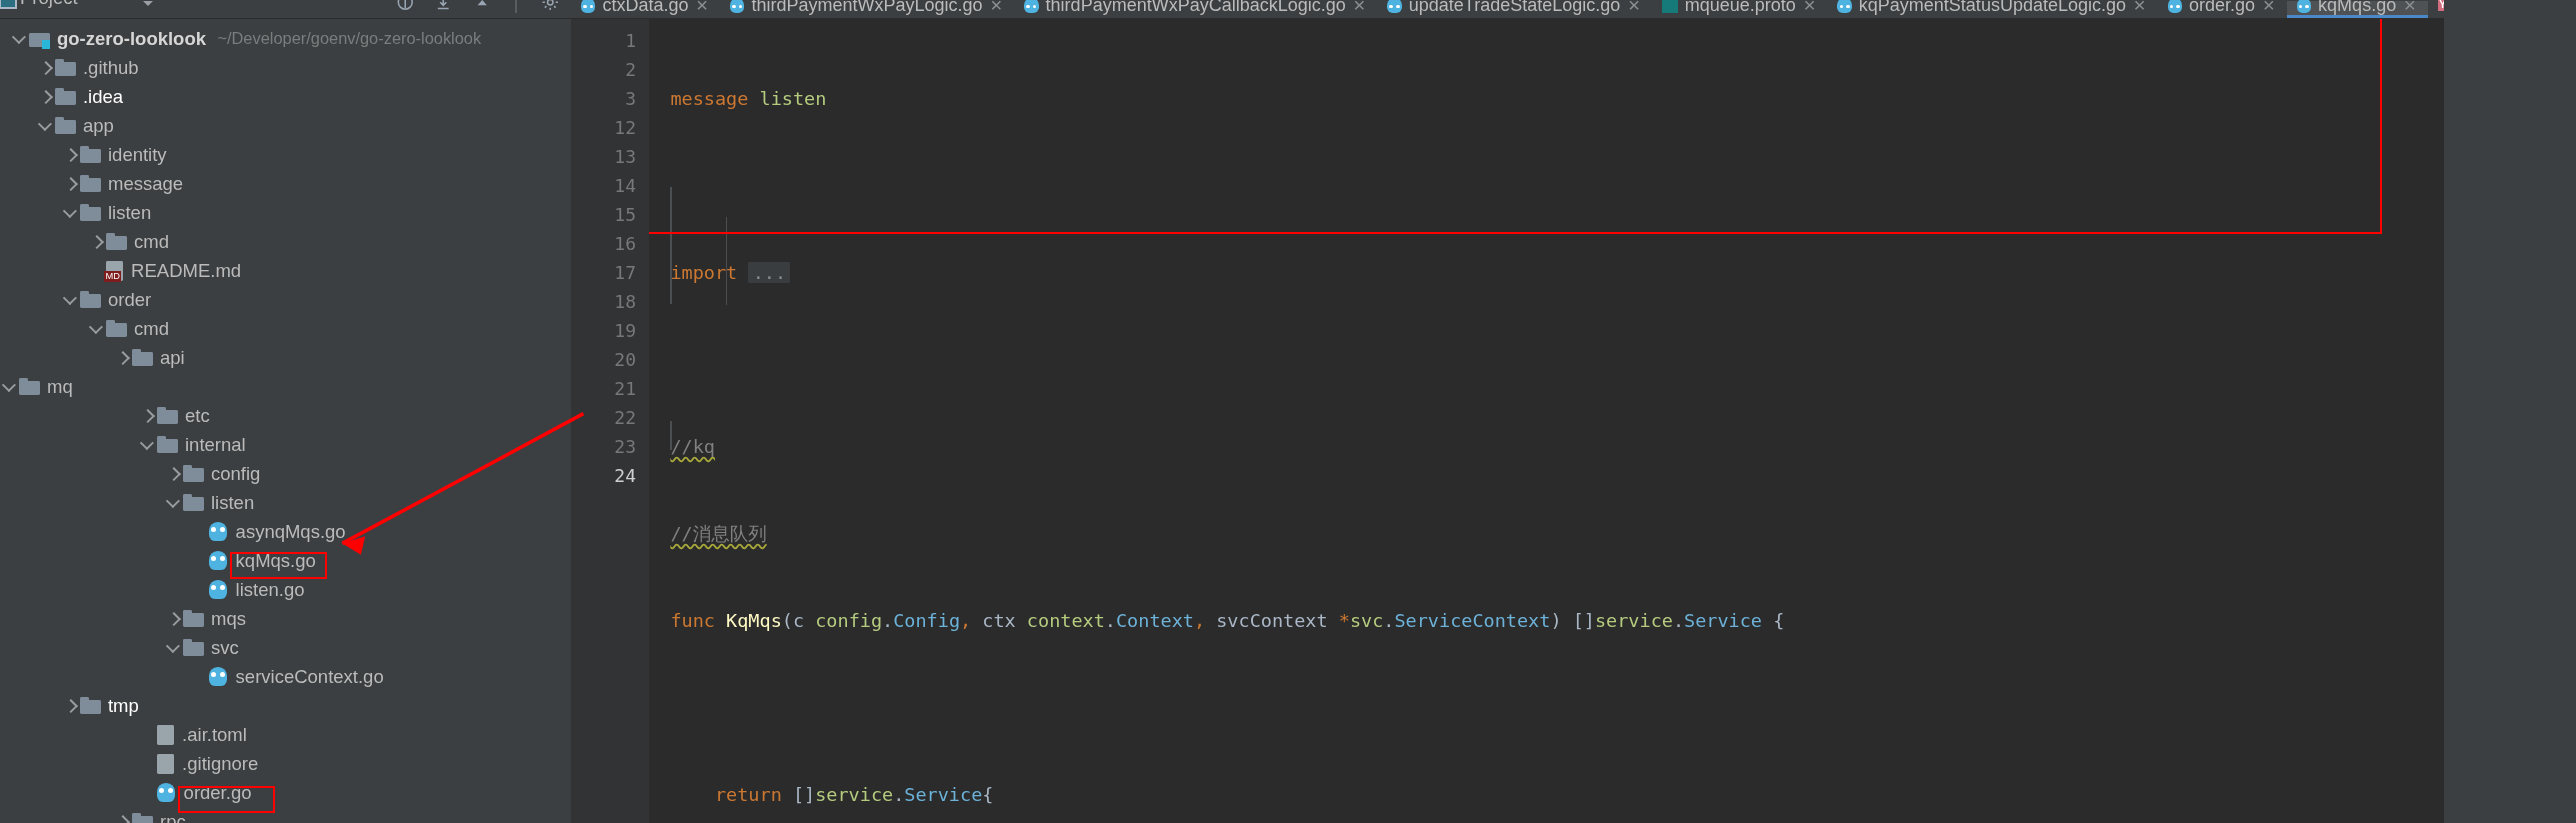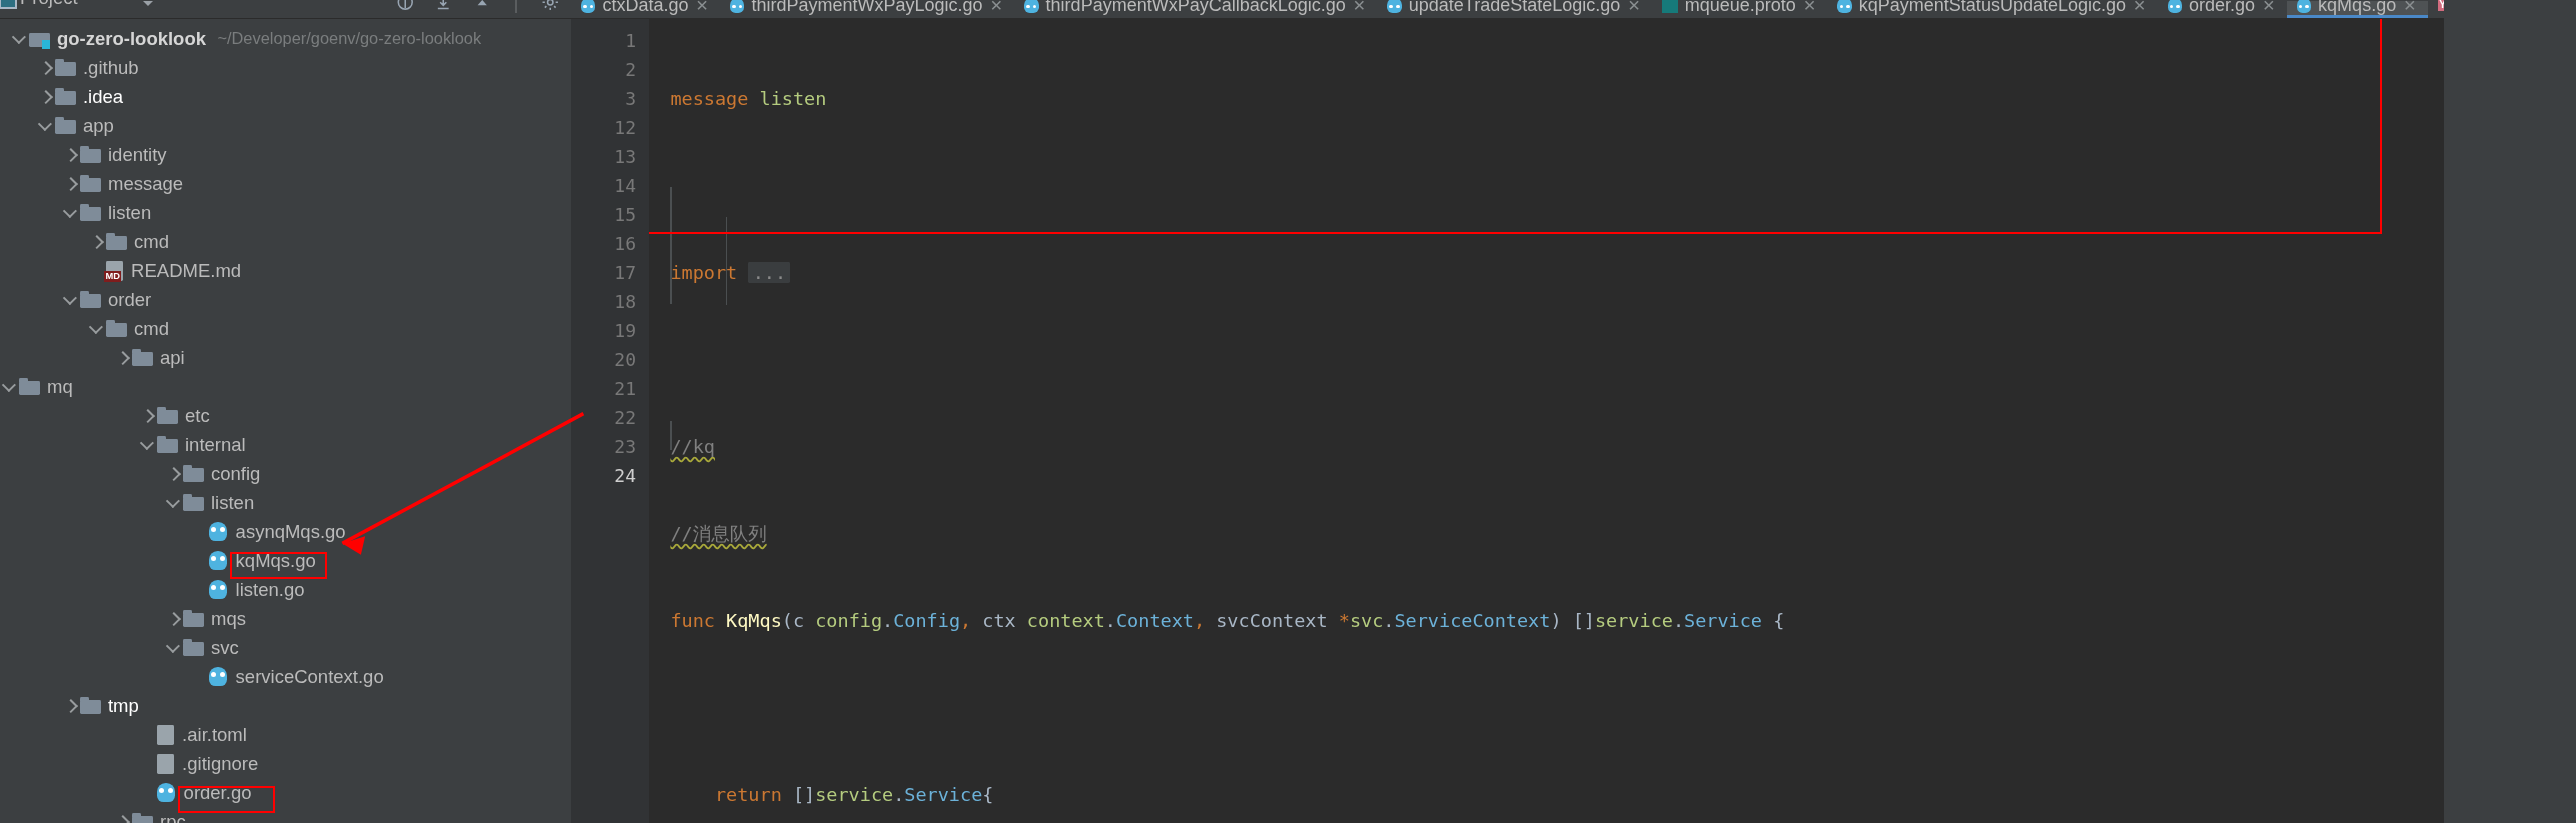--- a/index.html
+++ b/index.html
@@ -120,21 +120,21 @@
   .ficon.gopher-ic::before, .ficon.gopher-ic::after {
     content: ""; position: absolute; top: 5px; width: 5px; height: 5px; background: #fff; border-radius: 50%;
   }
   .ficon.gopher-ic::before { left: 2.1px; } .ficon.gopher-ic::after { right: 2.1px; }
   .ficon.doc {
     width: 17px; height: 20px; flex: 0 0 17px; margin-right: 8.6px;
     background: #9aa4ab; border-radius: 1.4px;
   }
   .ficon.doc .md {
     position: absolute; left: -1.4px; bottom: -1.4px; background: #7f1d1d; color: #fff;
-    font-size: 9.3px; font-weight: bold; line-height: 1; padding: 0.7px 1.4px; margin-top: 32px;
+    font-size: 9.3px; font-weight: normal; line-height: 1; padding: 0.7px 1.4px; margin-top: 32px;
   }
   .label.yellow { color: #ffffff; }
   .label.bold { font-weight: bold; color: #d6d6d6; }
   .path-sub { color: #7a7d7e; font-size: 16.4px; margin-left: 11.4px; }
 
   
   .hl {
     position: absolute; border: 2.9px solid #ff0000; pointer-events: none; z-index: 5;
   }
 

